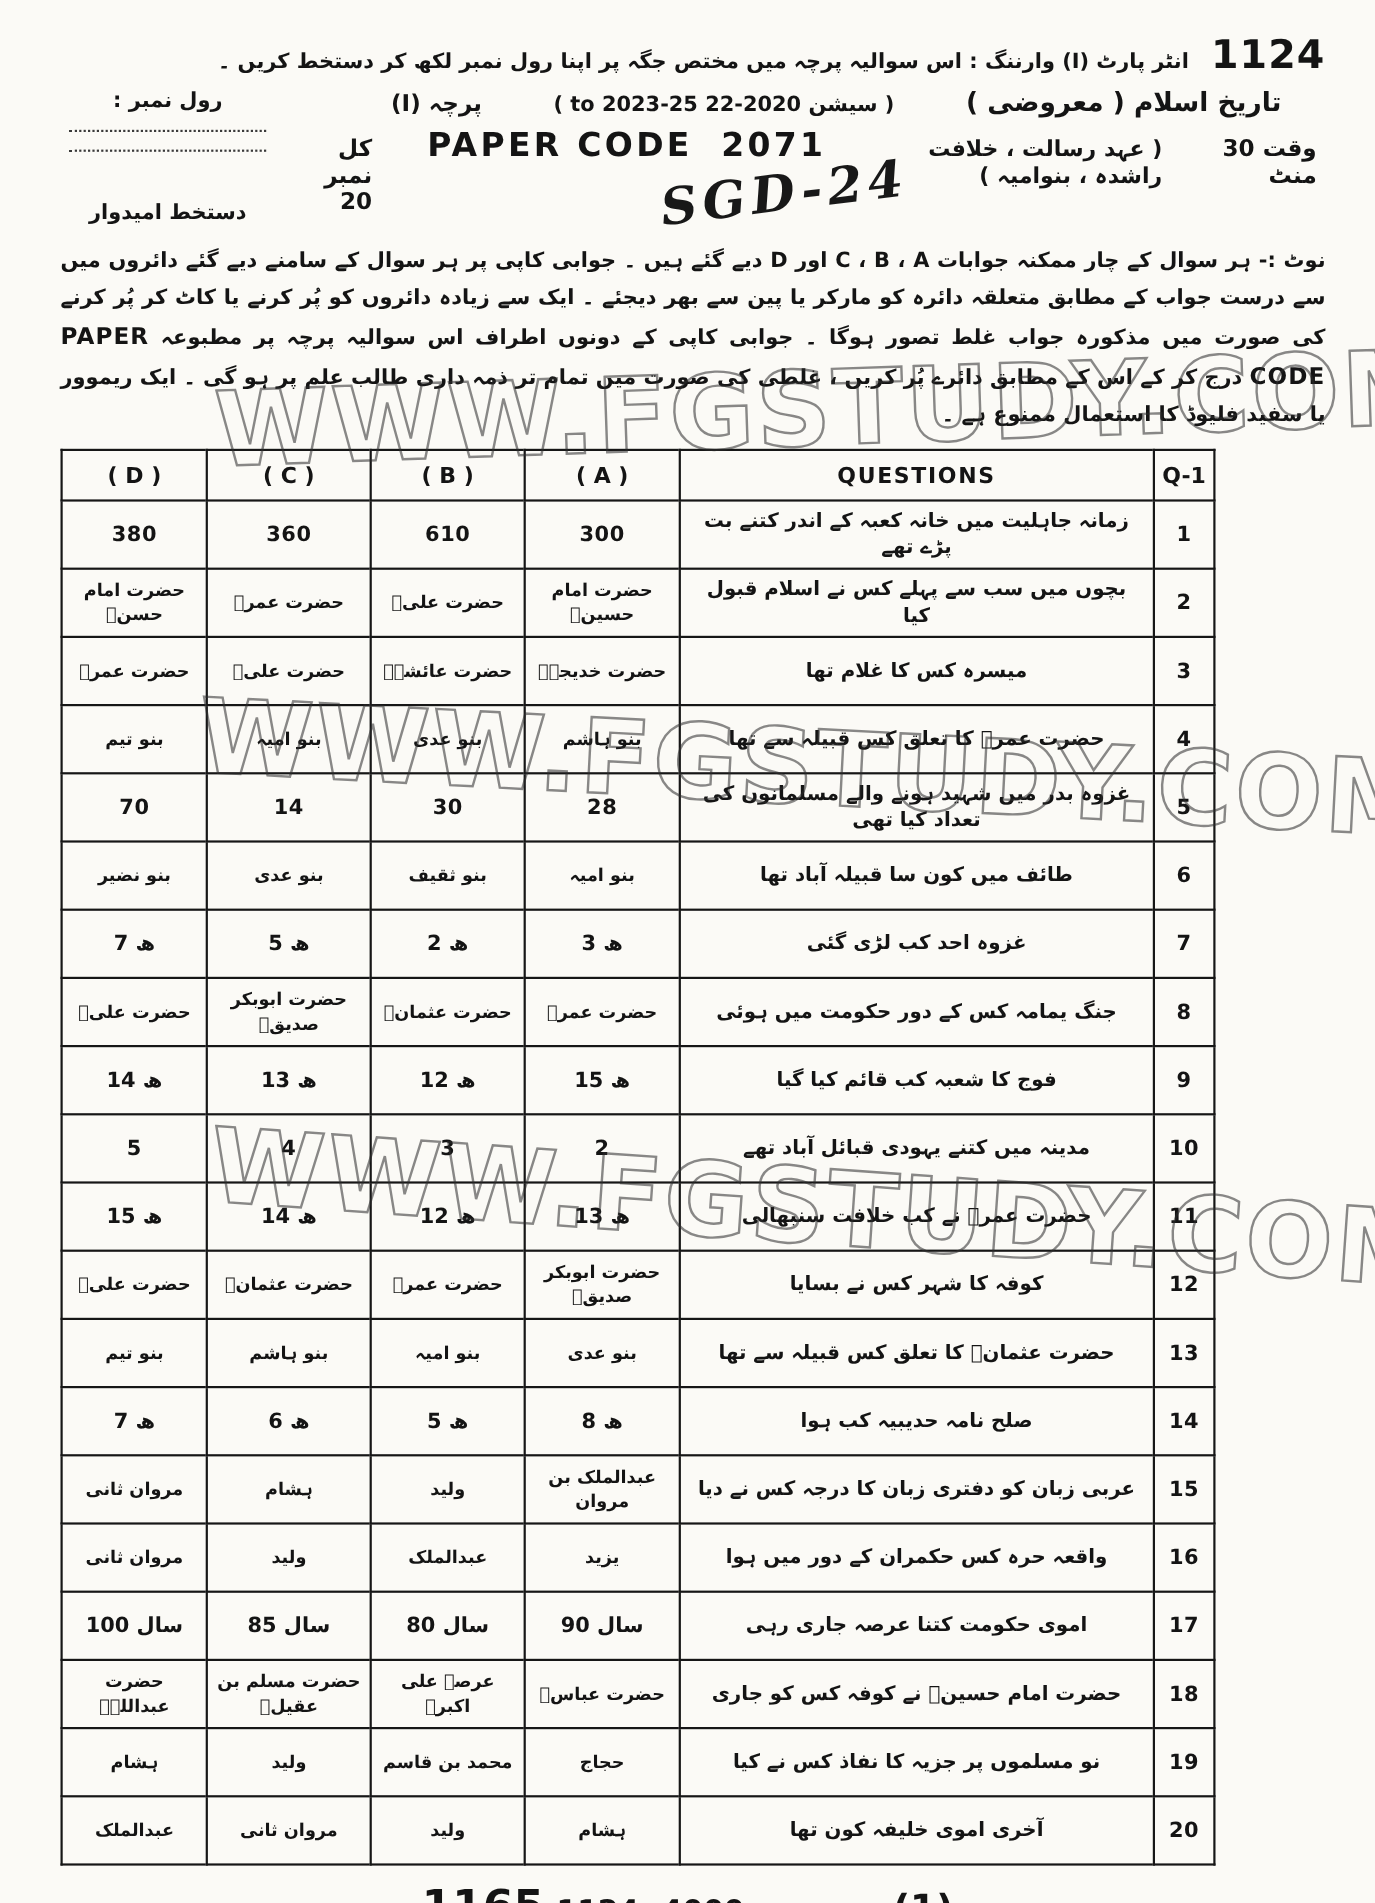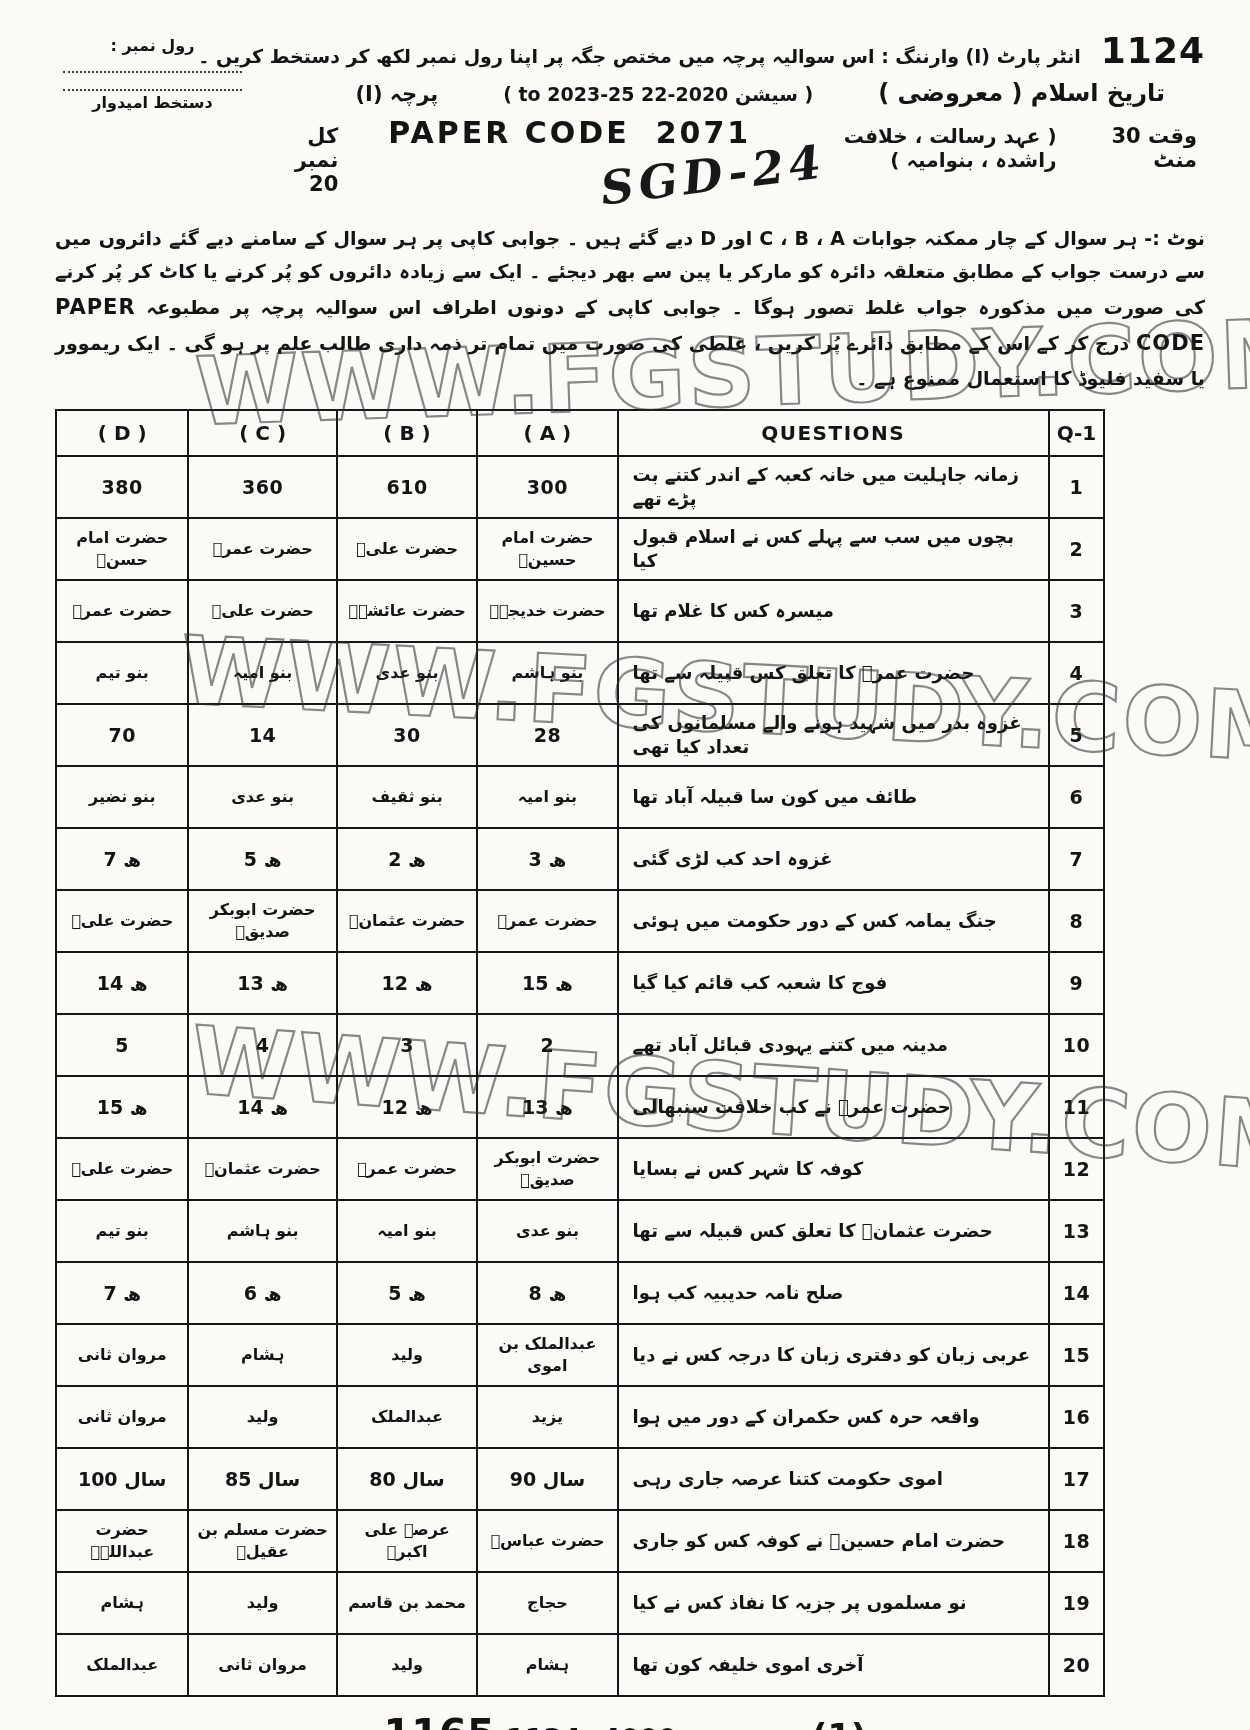--- a/index.html
+++ b/index.html
@@ -14,21 +14,21 @@
     width:1250px; height:1730px;
     background:#fbfaf6;
     overflow:hidden;
   }
 
   
   .corner {
     position:absolute; left:55px; top:36px; width:195px;
     direction:rtl; text-align:center;
   }
-  .corner-label { font-size:16px; font-weight:700; }
+  .corner-label { font-size:19px; font-weight:700;margin-top:44px; }
   .dotline {
     height:14px; margin:4px 8px 2px 8px;
     border-bottom:2px dotted #3a3a3a;
   }
 
   
   .hdr {
     direction:rtl;
     margin:30px 45px 0 55px;
     padding-right:0;
@@ -79,21 +79,21 @@
     background:transparent;
   }
   .qtable th, .qtable td {
     border:2px solid #161616;
     vertical-align:middle;
   }
   .qtable thead th { height:46px; font-size:20px; font-weight:700; text-align:center; }
   th.h-questions { letter-spacing:1.5px; }
   .cell-serial { height:62px; text-align:center; font-size:20px; font-weight:700; }
   .cell-question {
-    height:62px; text-align:left; padding:4px 14px;
+    height:62px; text-align:center; padding:4px 14px;
     font-size:18px; font-weight:700; line-height:1.35;margin-top:30px;
   }
   .cell-opt {
     height:62px; text-align:center; padding:2px 6px;
     font-size:16px; font-weight:700; line-height:1.4;
   }
   .cell-num { direction:ltr; font-size:19px; letter-spacing:0.5px; }
 
   
   .footer {
@@ -288,21 +288,21 @@
           <td class="cell-serial cell-num">14</td>
           <td class="cell-question">صلح نامہ حدیبیہ کب ہوا</td>
           <td class="cell-opt cell-num">8 ھ</td>
           <td class="cell-opt cell-num">5 ھ</td>
           <td class="cell-opt cell-num">6 ھ</td>
           <td class="cell-opt cell-num">7 ھ</td>
         </tr>
         <tr>
           <td class="cell-serial cell-num">15</td>
           <td class="cell-question">عربی زبان کو دفتری زبان کا درجہ کس نے دیا</td>
-          <td class="cell-opt">عبدالملک بن اموی</td>
+          <td class="cell-opt">عبدالملک بن مروان</td>
           <td class="cell-opt">ولید</td>
           <td class="cell-opt">ہشام</td>
           <td class="cell-opt">مروان ثانی</td>
         </tr>
         <tr>
           <td class="cell-serial cell-num">16</td>
           <td class="cell-question">واقعہ حرہ کس حکمران کے دور میں ہوا</td>
           <td class="cell-opt">یزید</td>
           <td class="cell-opt">عبدالملک</td>
           <td class="cell-opt">ولید</td>

